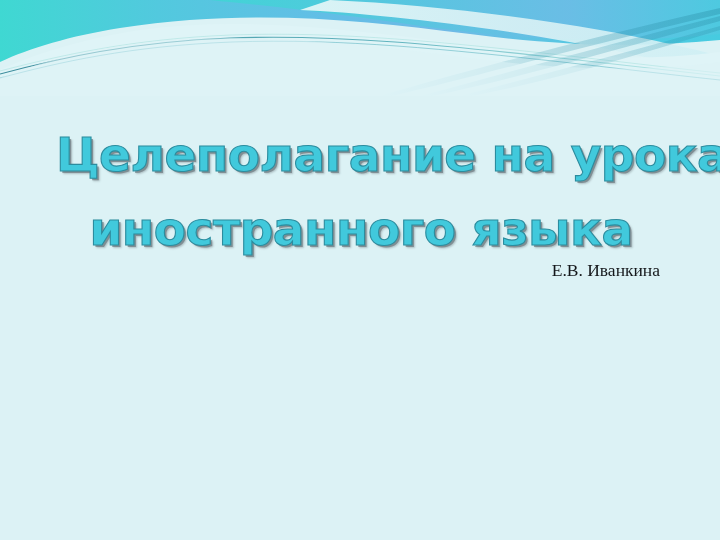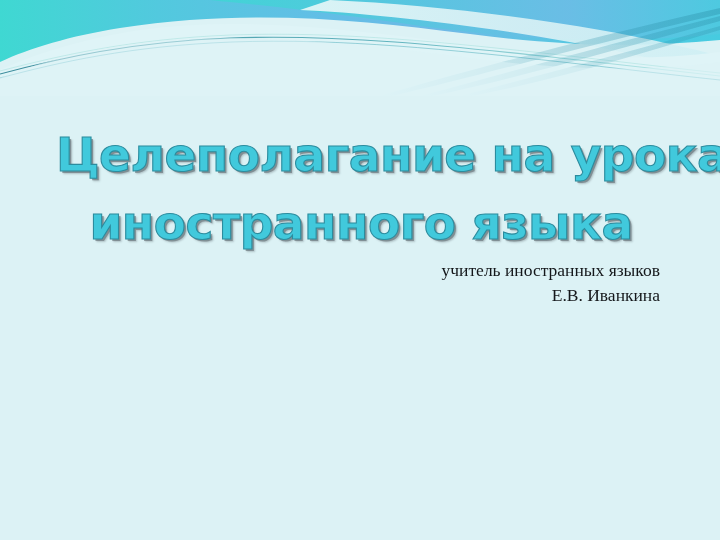--- a/index.html
+++ b/index.html
@@ -51,21 +51,21 @@
     line-height: 58px;
     letter-spacing: -0.5px;
     color: #41C9DC;
     -webkit-text-stroke: 1.1px #2C8C9E;
     text-shadow:
       2px 2px 0 rgba(90,100,105,0.55),
       3px 3px 2px rgba(70,80,85,0.30);
     white-space: nowrap;
   }
   #title-line-2 {
-    margin-top: 10px;
+    margin-top: 16px;
   }
 
   
   #subtitle-block {
     position: absolute;
     left: 300px;
     top: 258px;
     width: 360px;
     text-align: right;
   }
@@ -137,17 +137,16 @@
       <path d="M0,96 L720,96 L720,62 C650,72 560,70 470,58 C360,44 250,32 150,42 C85,49 35,64 0,78 Z" fill="#DCF2F5" opacity="0.55"></path>
     </svg>
   </div>
 
   <div id="title-block">
     <div class="title-line" id="title-line-1">Целеполагание на уроках</div>
     <div class="title-line" id="title-line-2">иностранного языка</div>
   </div>
 
   <div id="subtitle-block">
-    <div class="subtitle-line">учитель иностранных языков</div>
     <div class="subtitle-line">Е.В. Иванкина</div>
   </div>
 
 </div>
 
 </body></html>

